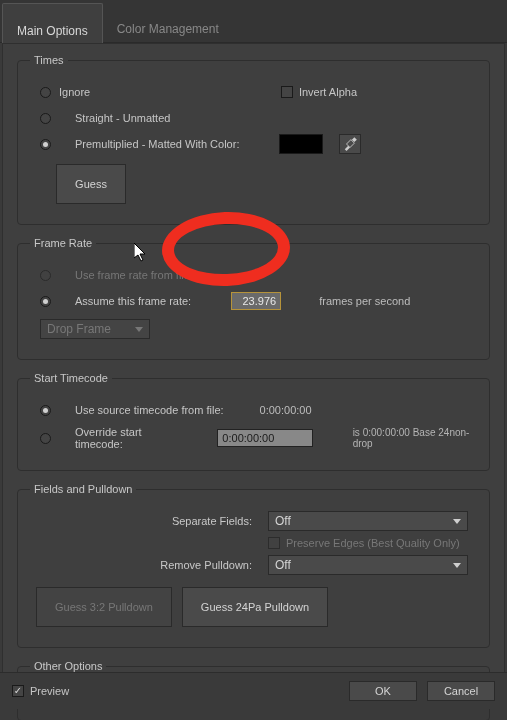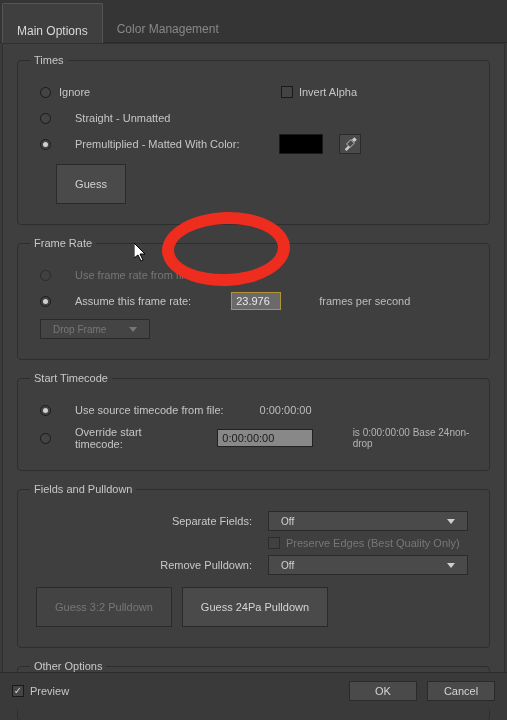--- a/index.html
+++ b/index.html
@@ -127,28 +127,28 @@
     border: 1px solid #222;
     color: #dcdcdc;
     padding: 2px 4px;
     font-size: 11px;
     height: 18px;
   }
   .text-input.highlight {
     background: #6a6a6a;
     border: 1px solid #b6933a;
     color: #e8e8e8;
-    text-align: left;
+    text-align: right;
   }
   .dropdown {
     background: #4a4a4a;
     border: 1px solid #2a2a2a;
     color: #d4d4d4;
-    padding: 2px 12px;
-    font-size: 10px;
+    padding: 2px 6px;
+    font-size: 12px;
     height: 20px;
     display: inline-flex;
     align-items: center;
     justify-content: space-between;
     gap: 8px;
     cursor: pointer;
   }
   .dropdown.disabled { color: #777; background:#444; cursor: default; }
   .dd-arrow {
     width: 0; height: 0;

